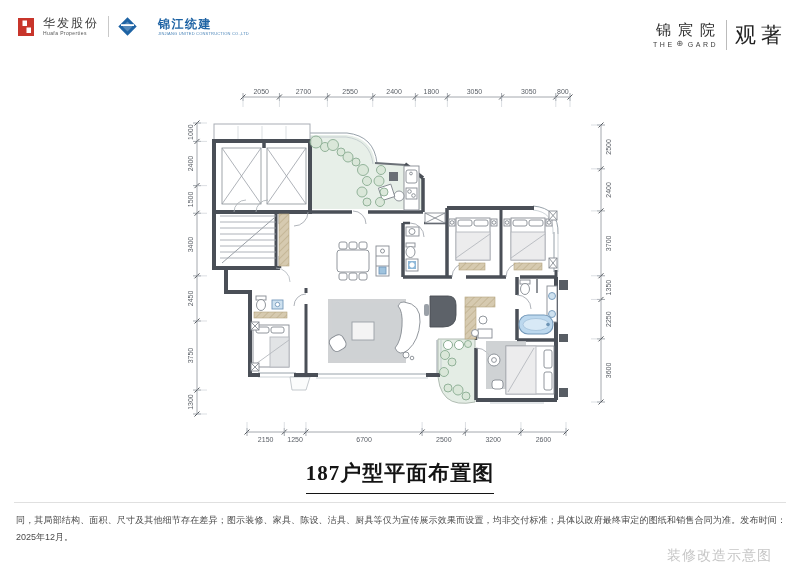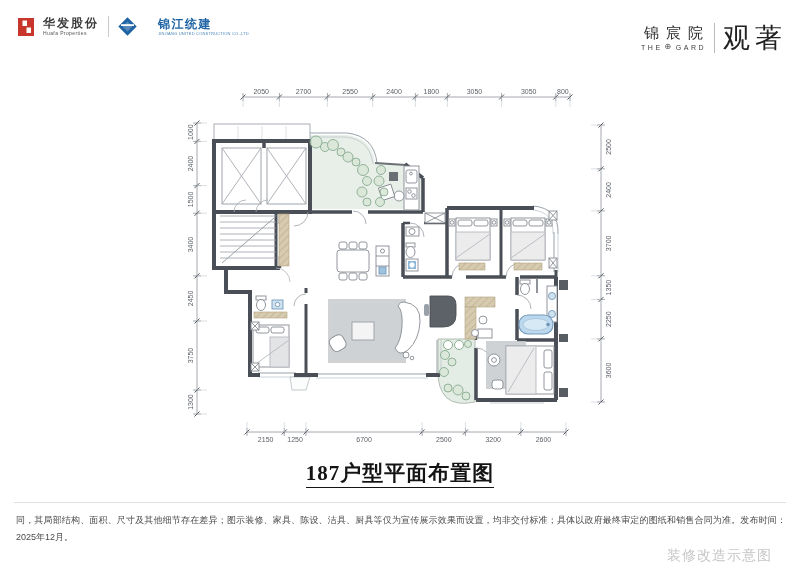--- a/index.html
+++ b/index.html
@@ -1,38 +1,38 @@
 <!DOCTYPE html>
 <html><head>
 <meta charset="utf-8">
 <style>
   html,body{margin:0;padding:0;background:#f2f2f2;}
   .canvas{position:relative;width:800px;height:566px;background:#ffffff;overflow:hidden;
           font-family:"Liberation Sans",sans-serif;}
   
   .hdr-left{position:absolute;left:18px;top:16px;display:flex;align-items:center;gap:9px;}
-  .huafa-text .cn{font-size:12px;font-weight:bold;color:#3a3a3a;letter-spacing:2px;line-height:13px;}
+  .huafa-text .cn{font-size:12px;font-weight:normal;color:#3a3a3a;letter-spacing:2px;line-height:13px;}
   .huafa-text .en{font-size:5px;color:#555;letter-spacing:.4px;}
   .vdiv{width:1px;height:21px;background:#c9c9c9;}
   .jj{display:flex;align-items:center;gap:21px;}
   .jj-text .cn{font-size:12px;font-weight:bold;color:#1e63a4;letter-spacing:1.5px;line-height:13px;}
   .jj-text .en{font-size:4px;color:#4a84b8;letter-spacing:.2px;}
   .hdr-right{position:absolute;right:18px;top:20px;display:flex;align-items:center;gap:8px;}
   .proj{text-align:center;color:#2b2b2b;}
   .proj .cn{font-size:15px;letter-spacing:7px;margin-right:-7px;line-height:16px;}
   .proj .en{font-size:7px;letter-spacing:2.5px;color:#3c3c3c;margin-top:2px;display:flex;align-items:center;justify-content:center;gap:2px;}
   .proj .emb{font-size:8px;line-height:8px;}
   .vdiv2{width:1px;height:30px;background:#bbb;}
-  .brand{font-size:27px;color:#222;letter-spacing:5px;margin-right:-5px;font-weight:500;}
+  .brand{font-size:21px;color:#222;letter-spacing:5px;margin-right:-5px;font-weight:500;}
   
   .plan-svg{position:absolute;left:0;top:0;}
   .dim-label{font-size:7px;fill:#5a5f66;text-anchor:middle;font-family:"Liberation Sans",sans-serif;}
   .plan-title{position:absolute;left:0;top:459px;width:100%;text-align:center;}
   .plan-title span{font-family:"Liberation Serif","DejaVu Serif",serif;font-size:21px;font-weight:bold;
-                   color:#141414;letter-spacing:1px;border-bottom:1.5px solid #141414;padding-bottom:2px;}
+                   color:#141414;letter-spacing:1px;border-bottom:1.5px solid #141414;padding-bottom:8px;}
   
   .foot-rule{position:absolute;left:14px;right:14px;top:502px;height:1px;background:#e0e0e0;}
   .disclaimer{position:absolute;left:16px;top:512px;width:770px;font-size:9px;color:#4a4a4a;
               line-height:17px;text-align:justify;}
   .watermark{position:absolute;right:28px;top:547px;font-size:14px;color:#c6c6c6;letter-spacing:1px;}
 </style>
 </head>
 <body>
 
 <div class="canvas">

